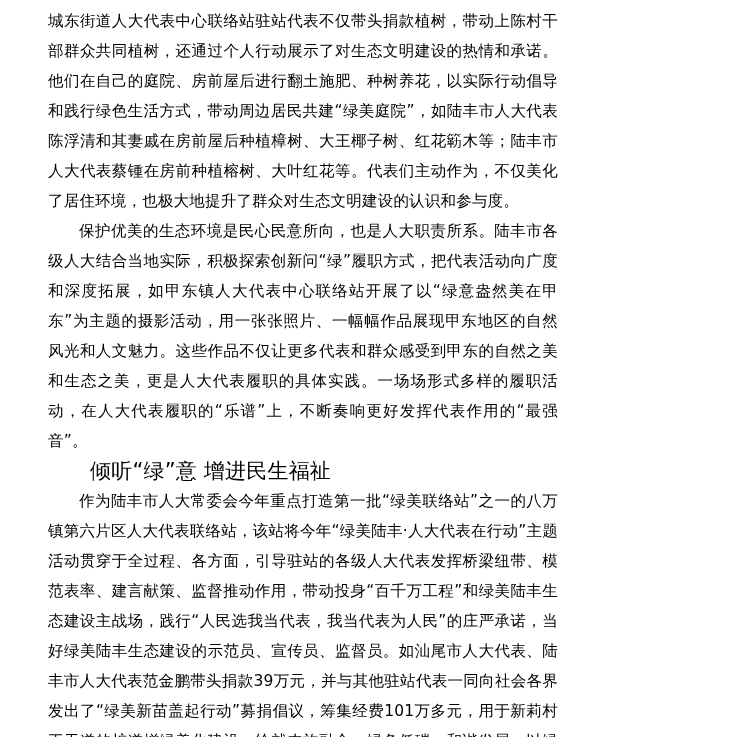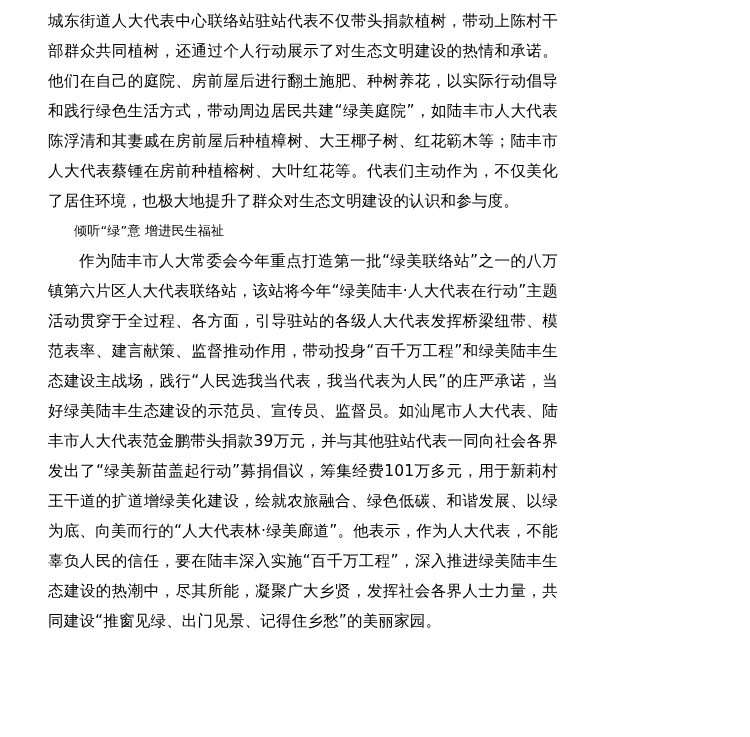--- a/index.html
+++ b/index.html
@@ -32,38 +32,39 @@
     text-align: justify;
     text-justify: inter-ideograph;
     letter-spacing: 0.2px;
     font-family: "DejaVu Sans", "Liberation Sans", sans-serif;
   }
   p.indent {
     text-indent: 2em;
   }
   p.subhead {
     margin: 0;
-    font-size: 13px;
+    font-size: 21px;
     line-height: 30px;
     color: #000000;
     text-indent: 2em;
     letter-spacing: 0.2px;
   }
   .continued {
     text-indent: 0;
   }
 </style>
 </head>
 <body>
 
 <div class="page">
   <div class="doc-body">
 
     <p class="para continued">城东街道人大代表中心联络站驻站代表不仅带头捐款植树，带动上陈村干部群众共同植树，还通过个人行动展示了对生态文明建设的热情和承诺。他们在自己的庭院、房前屋后进行翻土施肥、种树养花，以实际行动倡导和践行绿色生活方式，带动周边居民共建“绿美庭院”，如陆丰市人大代表陈浮清和其妻戚在房前屋后种植樟树、大王椰子树、红花簕木等；陆丰市人大代表蔡锺在房前种植榕树、大叶红花等。代表们主动作为，不仅美化了居住环境，也极大地提升了群众对生态文明建设的认识和参与度。</p>
 
+    <p class="para indent">保护优美的生态环境是民心民意所向，也是人大职责所系。陆丰市各级人大结合当地实际，积极探索创新问“绿”履职方式，把代表活动向广度和深度拓展，如甲东镇人大代表中心联络站开展了以“绿意盎然美在甲东”为主题的摄影活动，用一张张照片、一幅幅作品展现甲东地区的自然风光和人文魅力。这些作品不仅让更多代表和群众感受到甲东的自然之美和生态之美，更是人大代表履职的具体实践。一场场形式多样的履职活动，在人大代表履职的“乐谱”上，不断奏响更好发挥代表作用的“最强音”。</p>
 
     <p class="subhead">倾听“绿”意 增进民生福祉</p>
 
 
     <p class="para indent">作为陆丰市人大常委会今年重点打造第一批“绿美联络站”之一的八万镇第六片区人大代表联络站，该站将今年“绿美陆丰·人大代表在行动”主题活动贯穿于全过程、各方面，引导驻站的各级人大代表发挥桥梁纽带、模范表率、建言献策、监督推动作用，带动投身“百千万工程”和绿美陆丰生态建设主战场，践行“人民选我当代表，我当代表为人民”的庄严承诺，当好绿美陆丰生态建设的示范员、宣传员、监督员。如汕尾市人大代表、陆丰市人大代表范金鹏带头捐款39万元，并与其他驻站代表一同向社会各界发出了“绿美新苗盖起行动”募捐倡议，筹集经费101万多元，用于新莉村王干道的扩道增绿美化建设，绘就农旅融合、绿色低碳、和谐发展、以绿为底、向美而行的“人大代表林·绿美廊道”。他表示，作为人大代表，不能辜负人民的信任，要在陆丰深入实施“百千万工程”，深入推进绿美陆丰生态建设的热潮中，尽其所能，凝聚广大乡贤，发挥社会各界人士力量，共同建设“推窗见绿、出门见景、记得住乡愁”的美丽家园。</p>
 
   </div>
 </div>
 
 </body></html>

